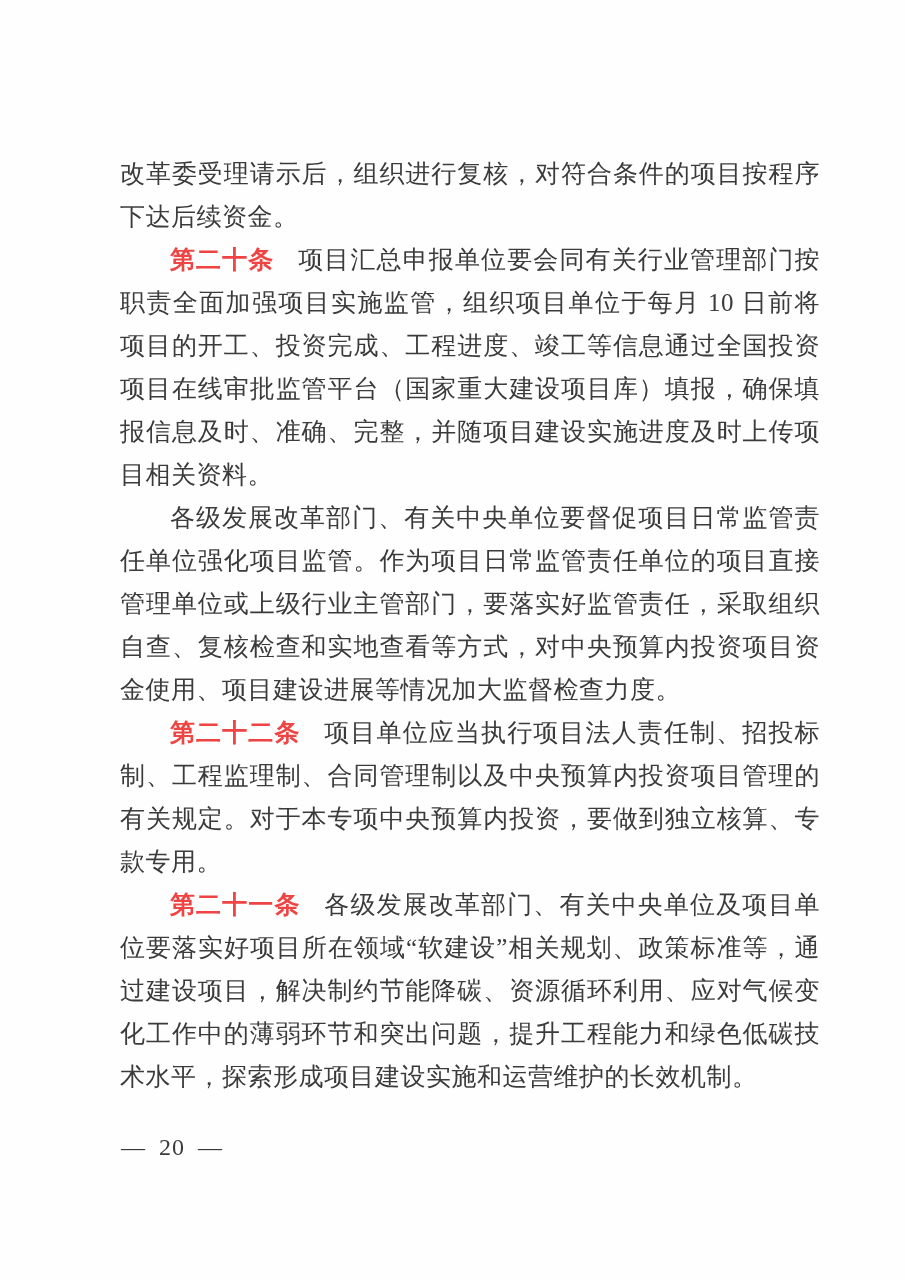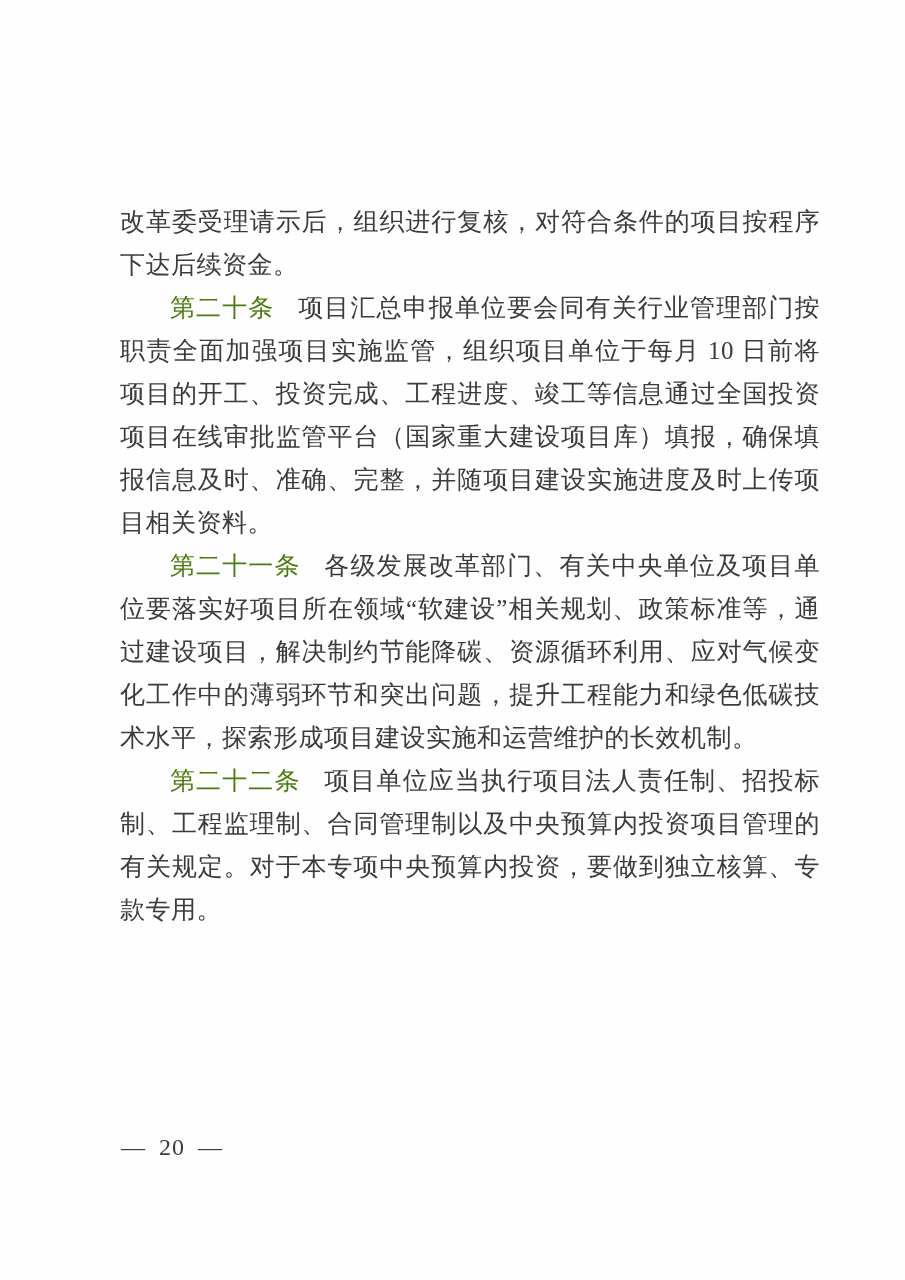--- a/index.html
+++ b/index.html
@@ -24,25 +24,24 @@
     color: #3b3b3b;
     text-align: justify;
     letter-spacing: 0.5px;
   }
   .para {
     margin: 0;
     text-indent: 2em;
   }
   .para.no-indent {
     text-indent: 0;
-    margin-top: 48px;
   }
   .term {
-    font-weight: normal;
-    color: #4d7c0f;
+    font-weight: bold;
+    color: #ef4444;
     padding-right: 0.95em;
   }
   .term:empty {
     display: none;
     padding: 0;
   }
   .footer {
     position: absolute;
     left: 121px;
     top: 1134px;
@@ -61,27 +60,30 @@
   <div class="content">
 
     <p class="para no-indent">
       <span>改革委受理请示后，组织进行复核，对符合条件的项目按程序下达后续资金。</span>
     </p>
 
     <p class="para">
       <span class="term">第二十条</span><span>项目汇总申报单位要会同有关行业管理部门按职责全面加强项目实施监管，组织项目单位于每月 10 日前将项目的开工、投资完成、工程进度、竣工等信息通过全国投资项目在线审批监管平台（国家重大建设项目库）填报，确保填报信息及时、准确、完整，并随项目建设实施进度及时上传项目相关资料。</span>
     </p>
 
-
     <p class="para">
-      <span class="term">第二十一条</span><span>各级发展改革部门、有关中央单位及项目单位要落实好项目所在领域“软建设”相关规划、政策标准等，通过建设项目，解决制约节能降碳、资源循环利用、应对气候变化工作中的薄弱环节和突出问题，提升工程能力和绿色低碳技术水平，探索形成项目建设实施和运营维护的长效机制。</span>
+      <span>各级发展改革部门、有关中央单位要督促项目日常监管责任单位强化项目监管。作为项目日常监管责任单位的项目直接管理单位或上级行业主管部门，要落实好监管责任，采取组织自查、复核检查和实地查看等方式，对中央预算内投资项目资金使用、项目建设进展等情况加大监督检查力度。</span>
     </p>
 
     <p class="para">
       <span class="term">第二十二条</span><span>项目单位应当执行项目法人责任制、招投标制、工程监理制、合同管理制以及中央预算内投资项目管理的有关规定。对于本专项中央预算内投资，要做到独立核算、专款专用。</span>
+    </p>
+
+    <p class="para">
+      <span class="term">第二十一条</span><span>各级发展改革部门、有关中央单位及项目单位要落实好项目所在领域“软建设”相关规划、政策标准等，通过建设项目，解决制约节能降碳、资源循环利用、应对气候变化工作中的薄弱环节和突出问题，提升工程能力和绿色低碳技术水平，探索形成项目建设实施和运营维护的长效机制。</span>
     </p>
 
   </div>
 
   <div class="footer">
     <span>—</span>
     <span>20</span>
     <span>—</span>
   </div>
 </div>

